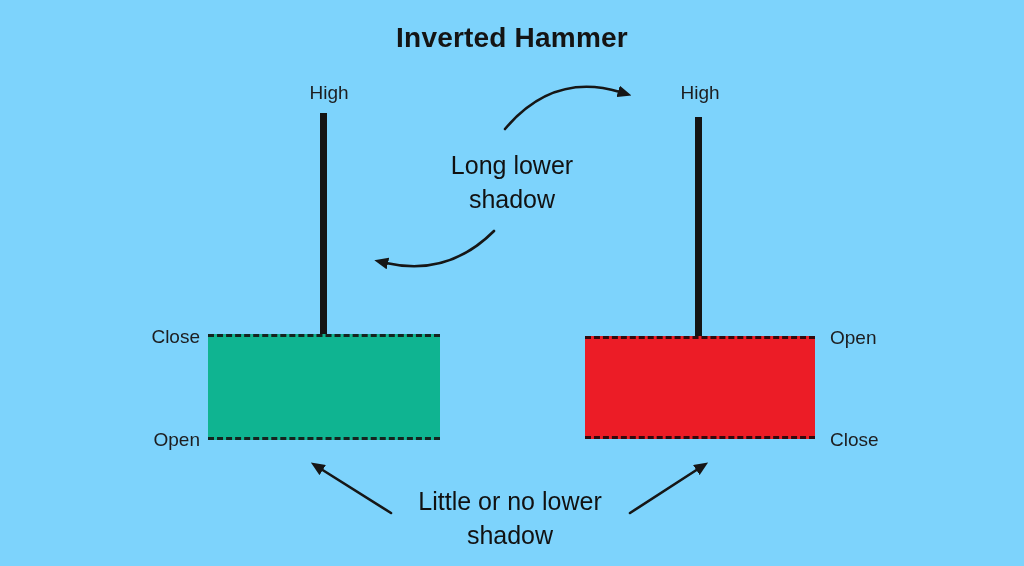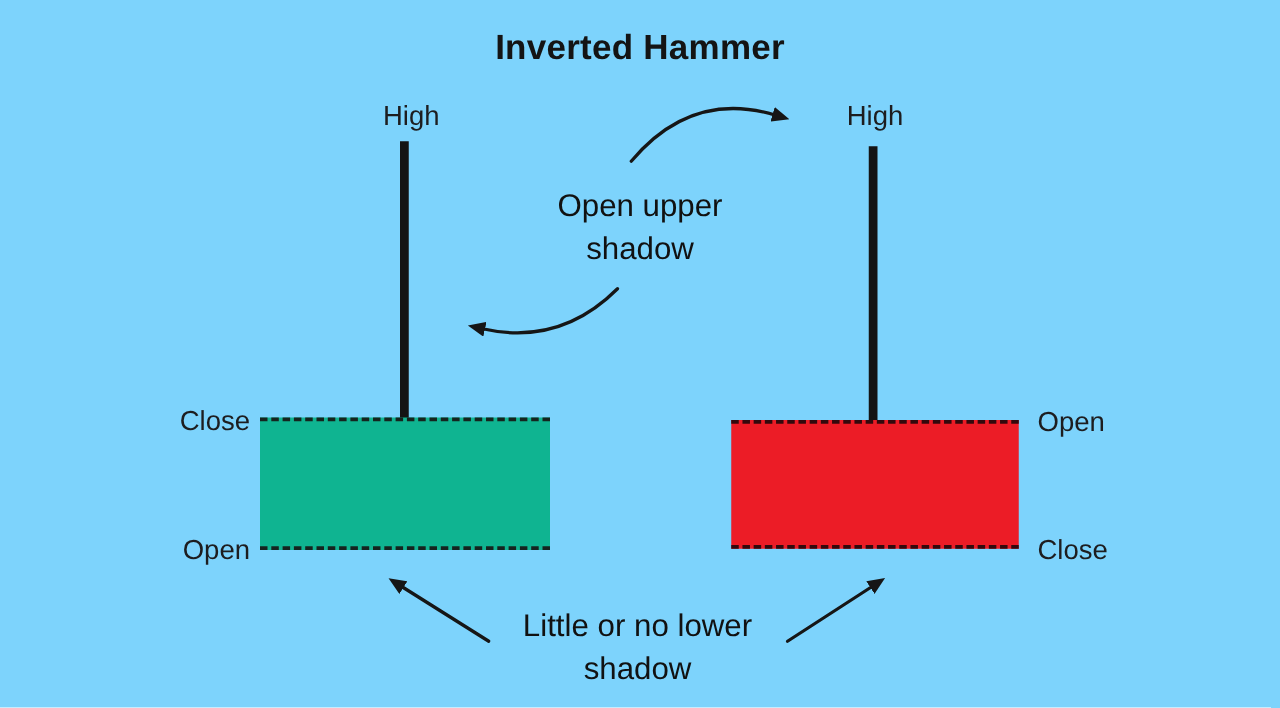--- a/index.html
+++ b/index.html
@@ -15,21 +15,21 @@
   .abs { position: absolute; }
   .title {
     left: 0; top: 22px; width: 1024px;
     text-align: center;
     font-size: 28px;
     font-weight: 700;
     letter-spacing: 0.2px;
     color: #141414;
   }
   .price-label {
-    font-size: 22px;
+    font-size: 19px;
     color: #1d1d1f;
     line-height: 22px;
     white-space: nowrap;
   }
   .wick {
     width: 7px;
     background: #141414;
   }
   .body {
     box-sizing: border-box;
@@ -83,21 +83,21 @@
   </div>
 
   <div>
     <div class="abs price-label" style="left:660px; top:82px; width:80px; text-align:center;">High</div>
     <div class="abs wick" style="left:695px; top:117px; height:221px;"></div>
     <div class="abs body bearish" style="background-color: rgb(236, 28, 38);"></div>
     <div class="abs price-label" style="left:830px; top:327px; width:100px; text-align:left;">Open</div>
     <div class="abs price-label" style="left:830px; top:429px; width:100px; text-align:left;">Close</div>
   </div>
 
-  <div class="abs annotation" id="upper-annotation">Open upper
+  <div class="abs annotation" id="upper-annotation">Long lower
 shadow</div>
   <div class="abs annotation" id="lower-annotation">Little or no lower
 shadow</div>
 
   <svg id="arrow-layer" viewBox="0 0 1024 566" xmlns="http://www.w3.org/2000/svg">
     <defs>
       <marker id="ah" markerUnits="userSpaceOnUse" markerWidth="14" markerHeight="12" refX="2" refY="6" orient="auto">
         <path d="M0,0 L14,6 L0,12 Z" fill="#161616"></path>
       </marker>
     </defs>

